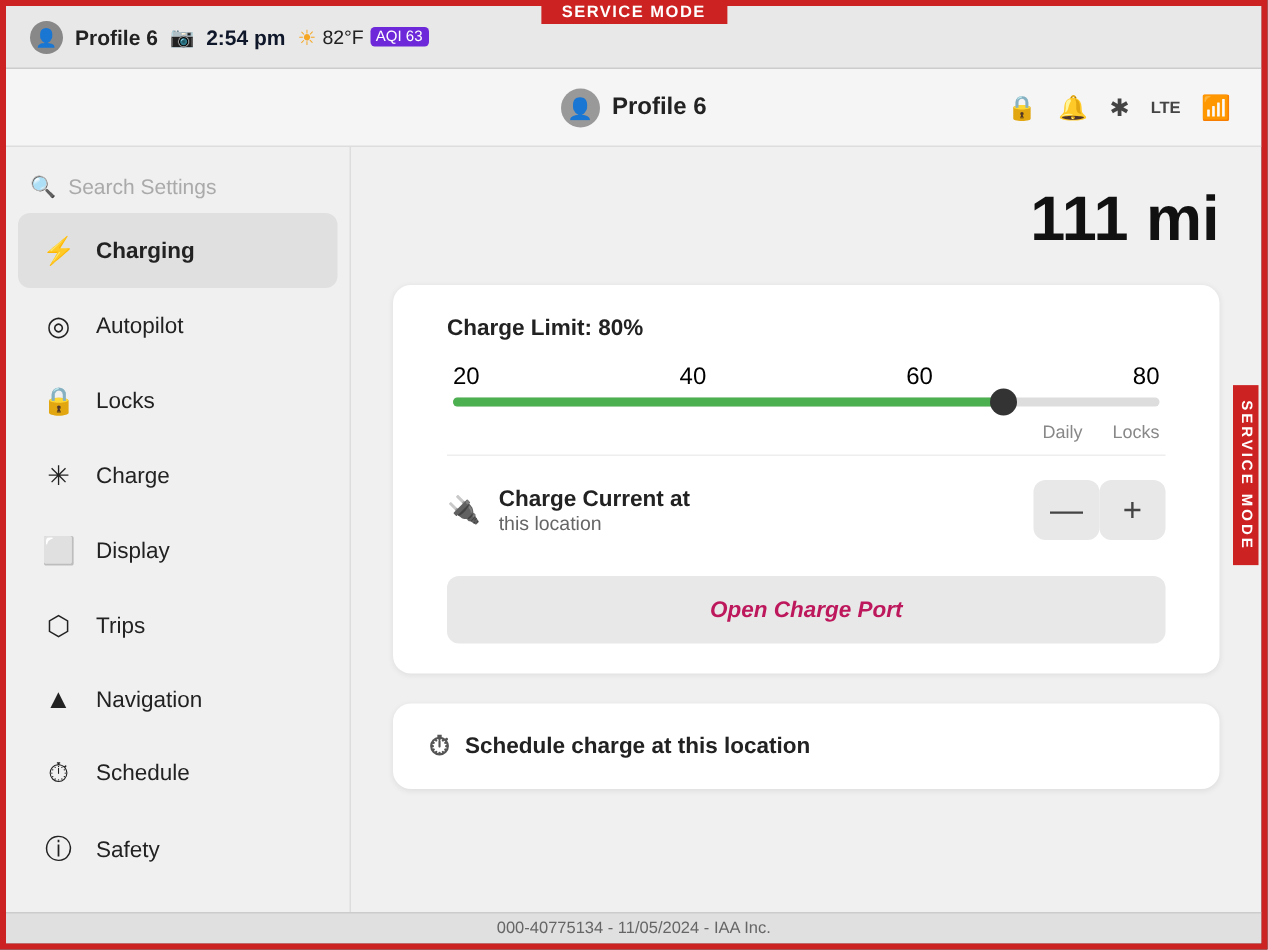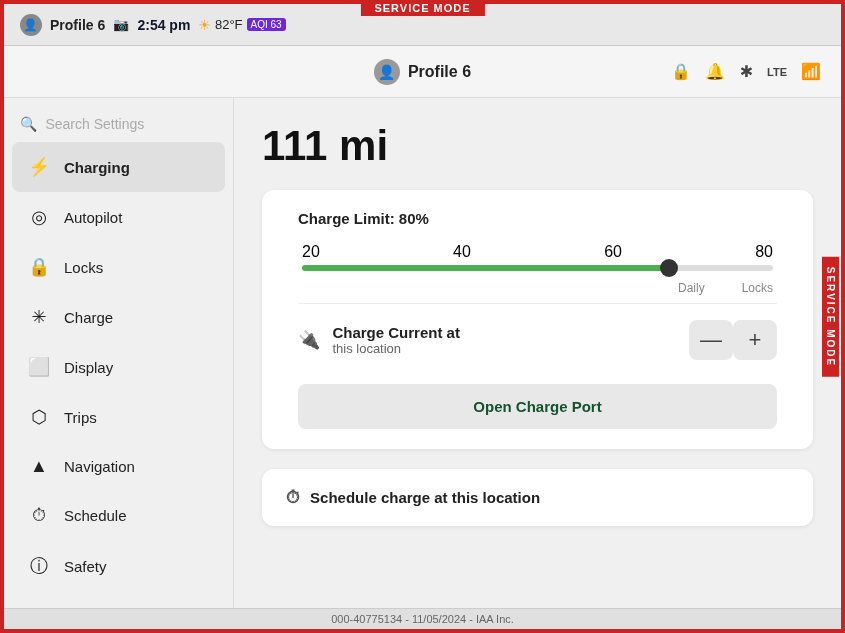--- a/index.html
+++ b/index.html
@@ -205,20 +205,21 @@
       flex: 1;
       background: #f0f0f0;
       padding: 24px 28px;
       overflow-y: auto;
     }
     .charge-mileage {
       font-size: 42px;
       font-weight: 700;
       color: #111;
       margin-bottom: 20px;
+      text-align: right;
     }
 
     
     .charge-card {
       background: white;
       border-radius: 12px;
       padding: 20px 36px;
       margin-bottom: 20px;
       box-shadow: 0 1px 4px rgba(0,0,0,0.08);
     }
@@ -261,21 +262,21 @@
       left: 78%;
       width: 18px;
       height: 18px;
       background: #333;
       border-radius: 50%;
       margin-left: -9px;
     }
     .slider-limits {
       display: flex;
       justify-content: flex-end;
-      gap: 37px;
+      gap: 20px;
       margin-top: 10px;
       padding-right: 4px;
     }
     .slider-limit-label {
       font-size: 12px;
       color: #888;
     }
 
     
     .charge-current-row {
@@ -337,24 +338,25 @@
 
     
     .open-port-btn {
       width: 100%;
       background: #e8e8e8;
       border: none;
       border-radius: 8px;
       padding: 14px;
       font-size: 15px;
       font-weight: 600;
-      color: #14532d;
+      color: #be185d;
       cursor: pointer;
       margin-top: 8px;
       text-align: center;
+      font-style: italic;
     }
 
     
     .schedule-section {
       background: white;
       border-radius: 12px;
       padding: 18px 24px;
       box-shadow: 0 1px 4px rgba(0,0,0,0.08);
     }
     .schedule-header {

